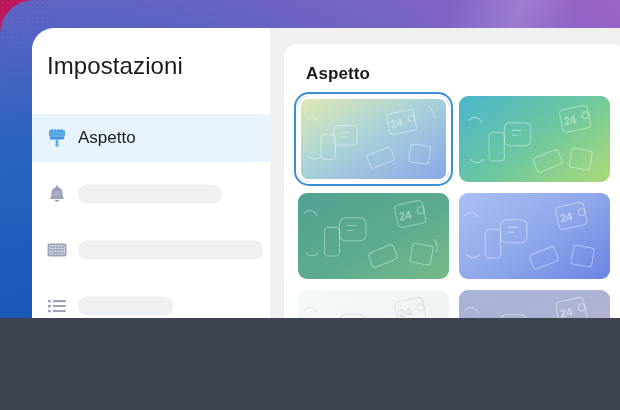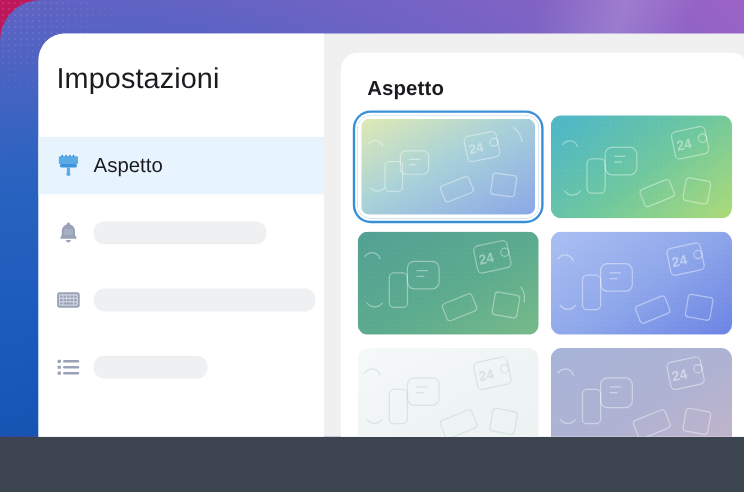--- a/index.html
+++ b/index.html
@@ -4,21 +4,21 @@
 <style>
   html,body{margin:0;padding:0;}
   body{
     width:620px;height:410px;overflow:hidden;
     font-family:"Liberation Sans","DejaVu Sans",sans-serif;
     background:#3c4450;
   }
 
   
   #frame{
-    position:relative;width:620px;height:364px;overflow:hidden;
+    position:relative;width:620px;height:318px;overflow:hidden;
     background:#be185d;
   }
 
   
   #desktop{
     position:absolute;left:0;top:0;width:620px;height:410px;
     border-top-left-radius:34px;
     background:
       radial-gradient(120% 150% at 8% 98%, #1251ad 0%, #1c5bbb 22%, #2a63c0 42%, #6b63c4 70%, #9b63c6 100%),
       linear-gradient(100deg,#1a57b5 0%,#2a62bd 38%,#7a62c4 68%,#a264c6 100%);

